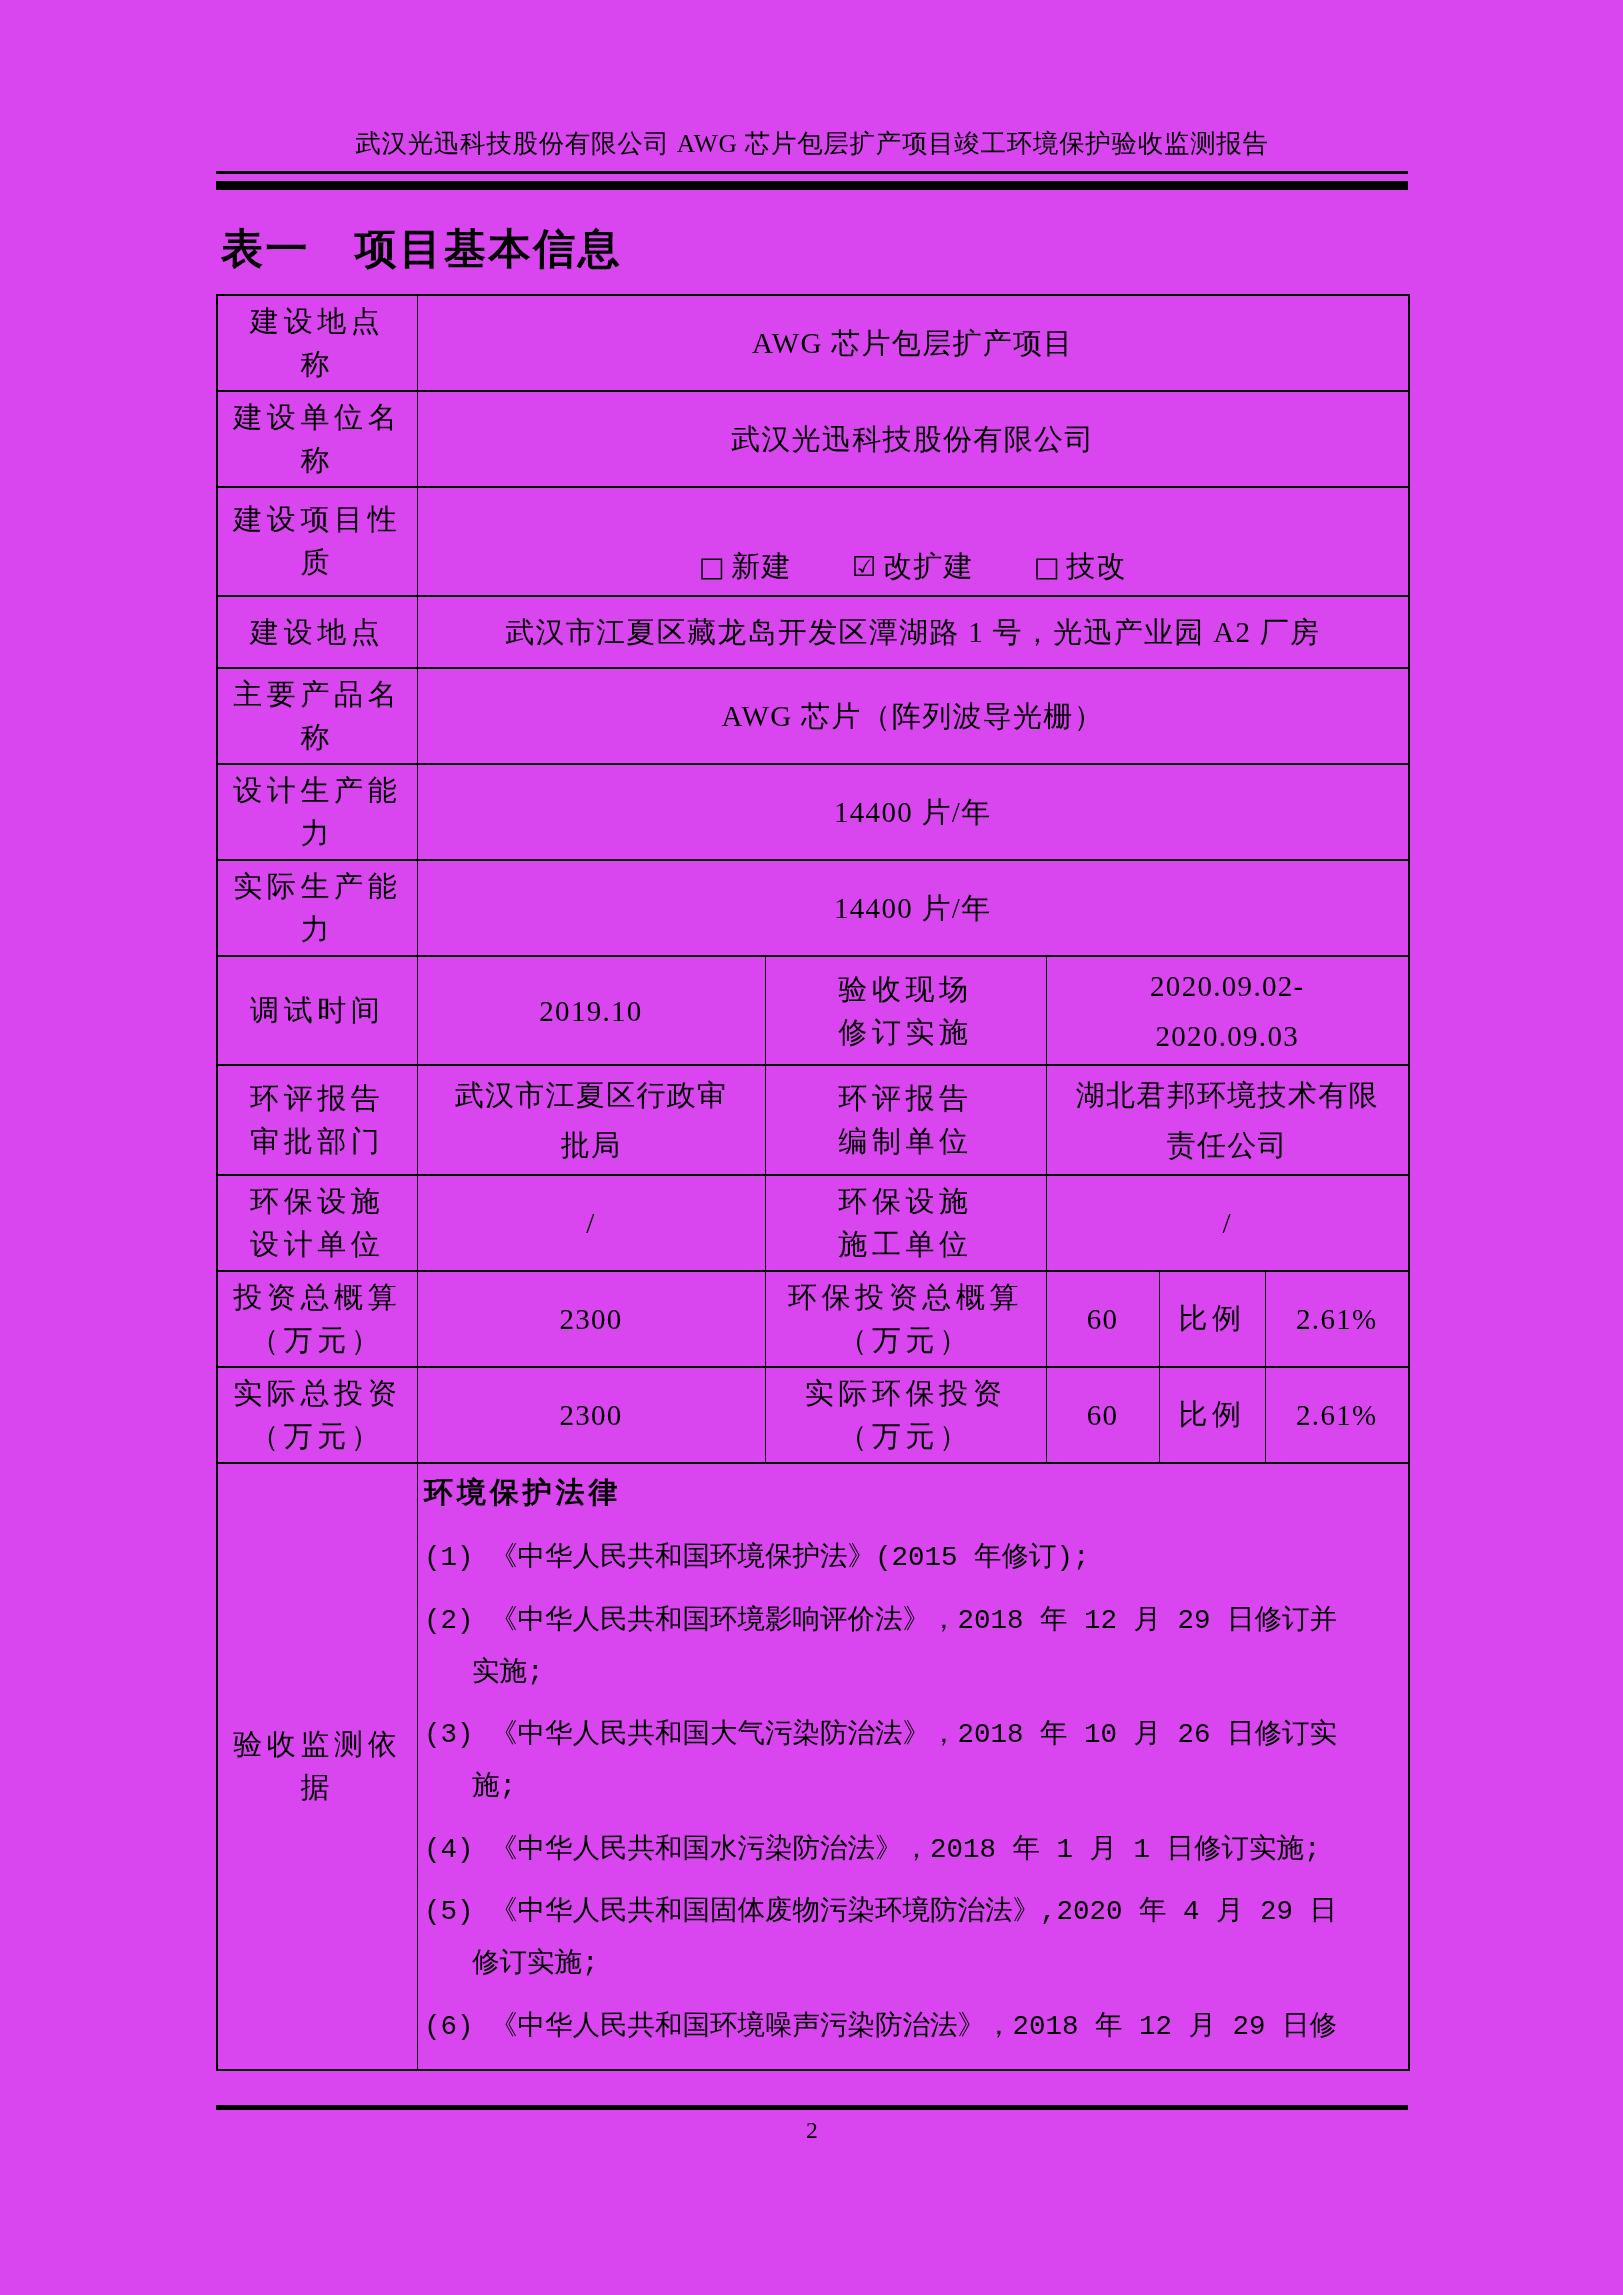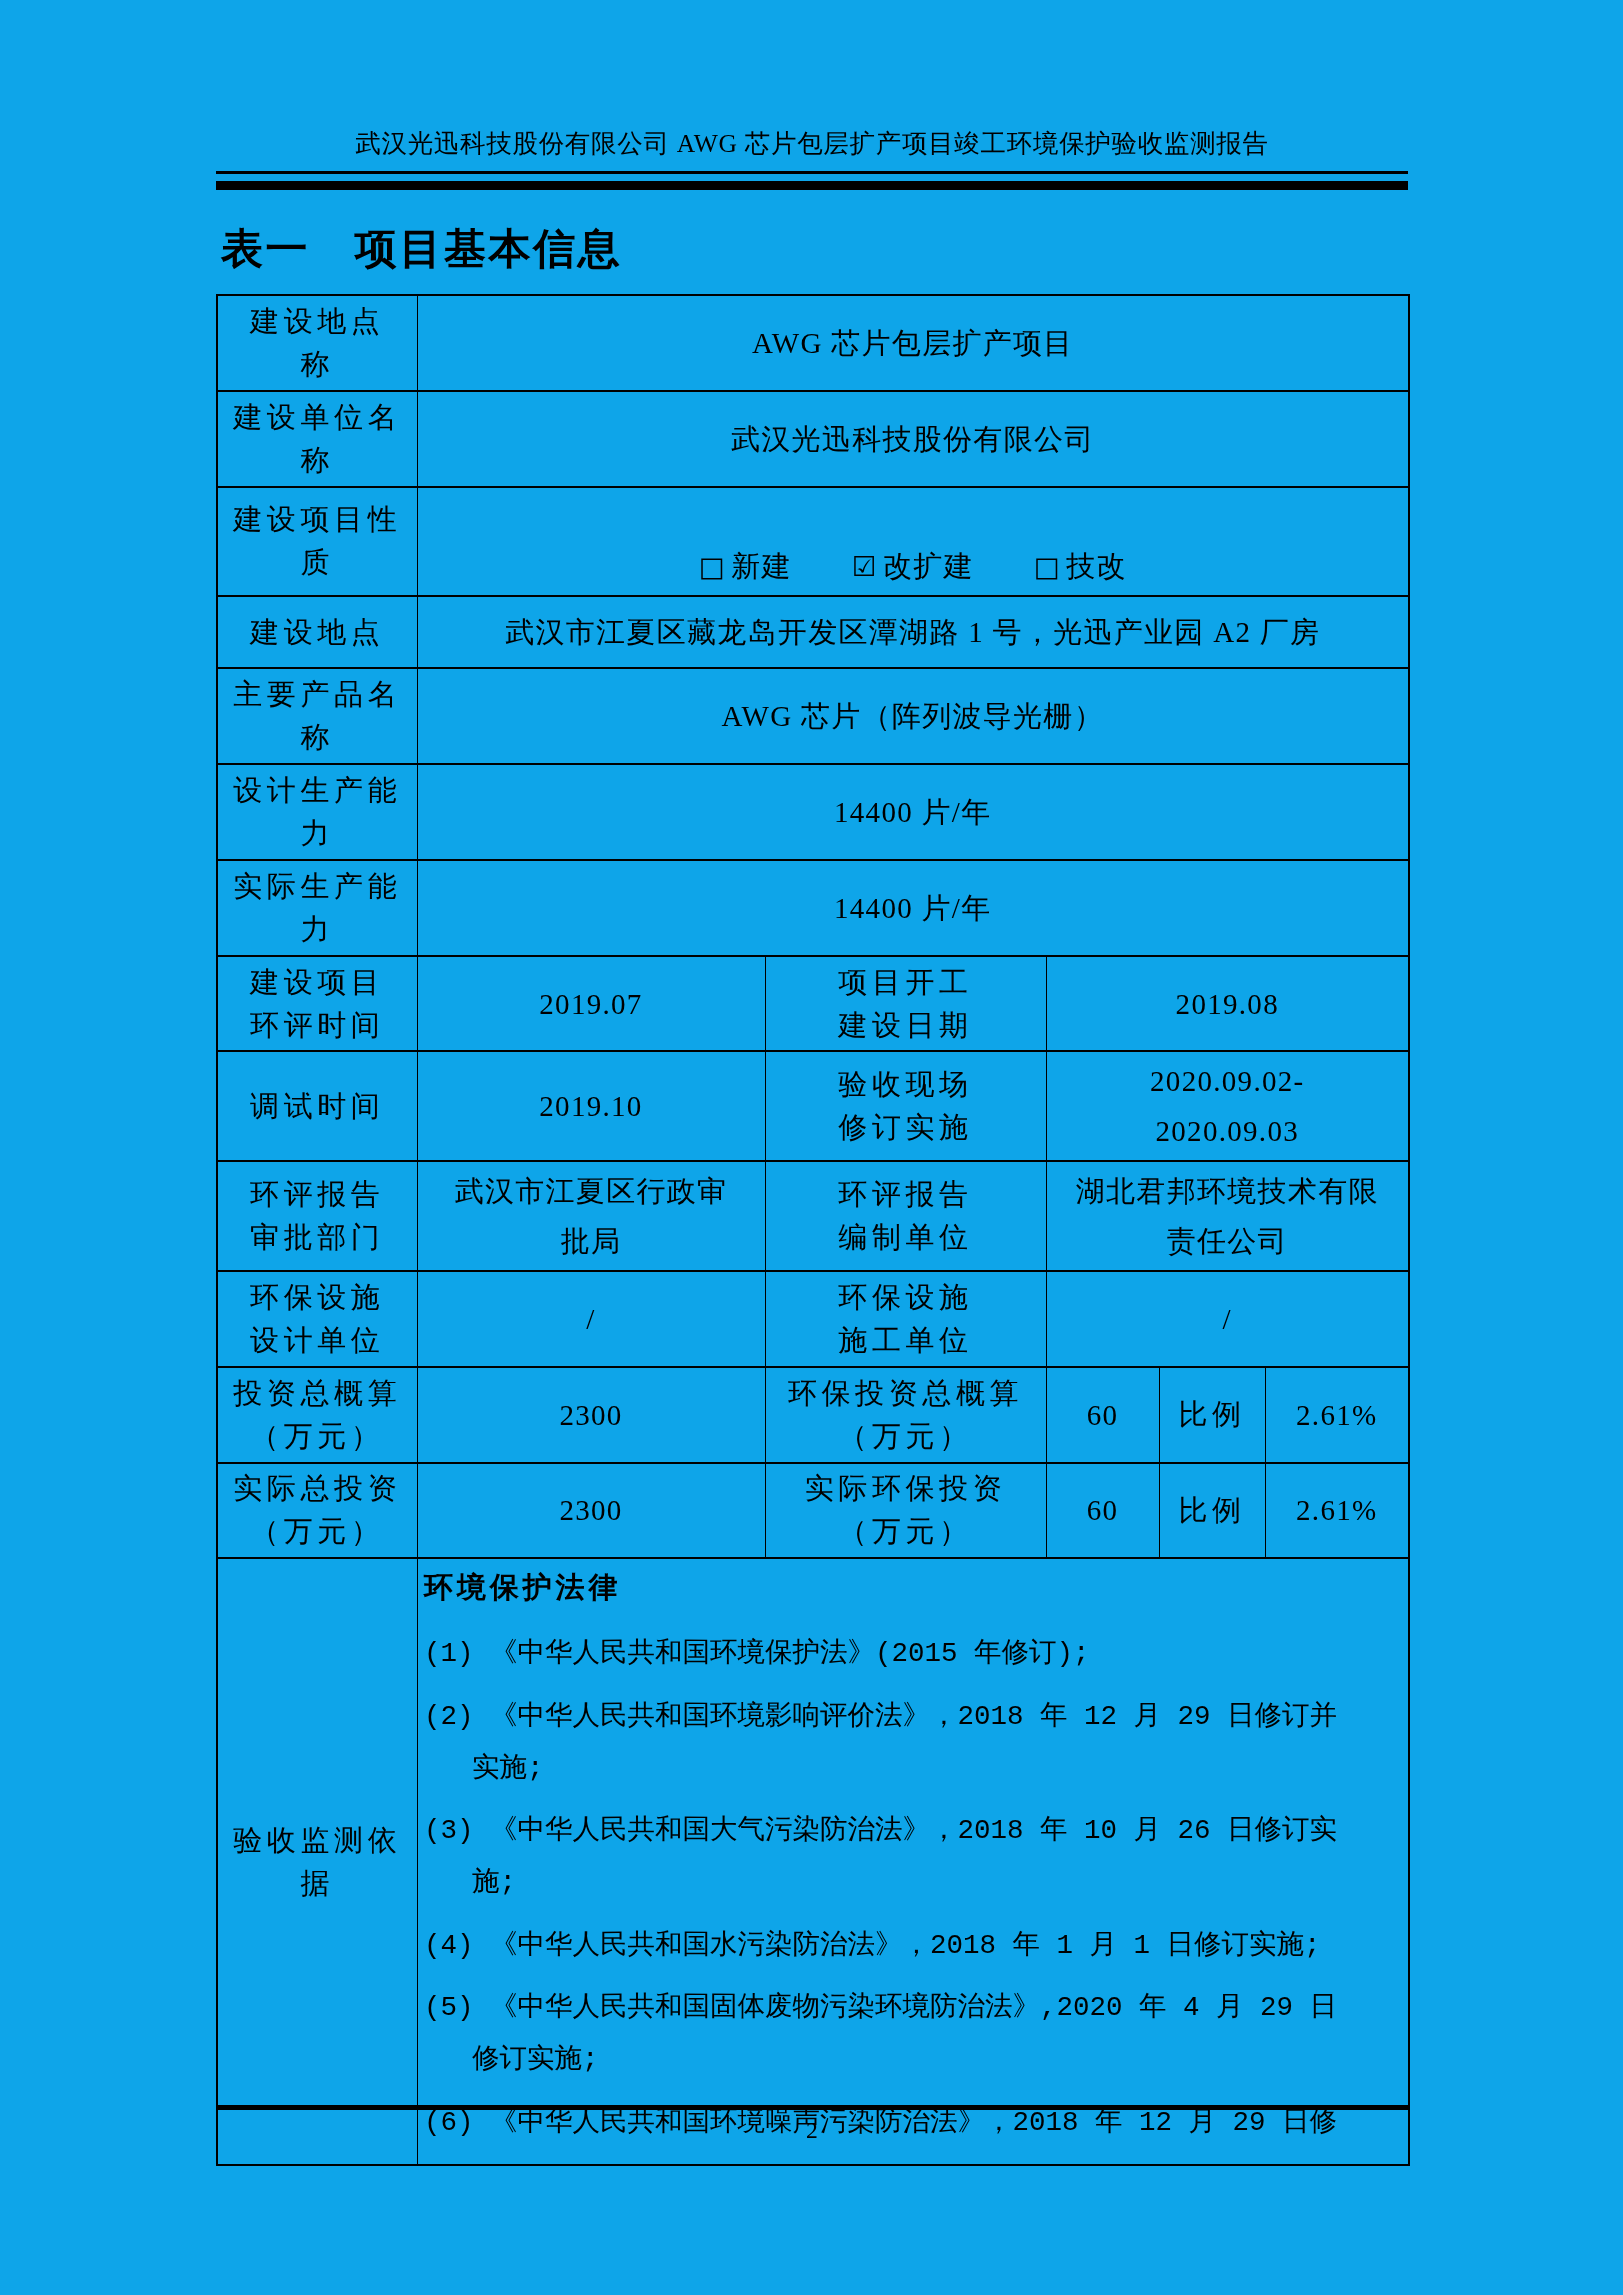--- a/index.html
+++ b/index.html
@@ -1,20 +1,20 @@
 <!DOCTYPE html>
 <html style="font-size:10.5px"><head>
 <meta charset="utf-8">
 <style>
   html,body { margin:0; padding:0; background:#e8e8e8; }
   .page {
     position:relative;
     width:1624px; height:2295px;
     margin:0 auto;
-    background:#0ea5e9;
+    background:#d946ef;
     color:#000;
     font-family:"Liberation Serif","DejaVu Serif",serif;
   }
   
   .doc-header {
     position:absolute; top:126px; left:216px; width:1192px;
     text-align:center; font-size:25.5px; letter-spacing:0.7px;
     white-space:nowrap;
   }
   .rule-thin  { position:absolute; top:171px; left:216px; width:1192px; height:2.6px;  background:#000; }
@@ -126,28 +126,20 @@
       </tr>
       <tr style="height:86px">
         <td class="lbl">设计生产能
 力</td>
         <td class="val" colspan="5">14400 片/年</td>
       </tr>
       <tr style="height:86px">
         <td class="lbl">实际生产能
 力</td>
         <td class="val" colspan="5">14400 片/年</td>
-      </tr>
-      <tr style="height:86px">
-        <td class="lbl">建设项目
-环评时间</td>
-        <td class="val">2019.07</td>
-        <td class="lbl">项目开工
-建设日期</td>
-        <td class="val" colspan="3">2019.08</td>
       </tr>
       <tr style="height:101px">
         <td class="lbl">调试时间</td>
         <td class="val">2019.10</td>
         <td class="lbl">验收现场
 修订实施</td>
         <td class="val" colspan="3">2020.09.02-
 2020.09.03</td>
       </tr>
       <tr style="height:95px">

